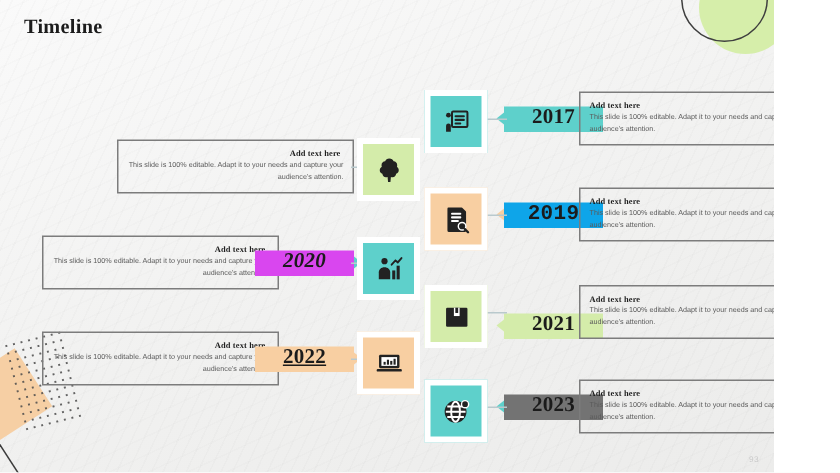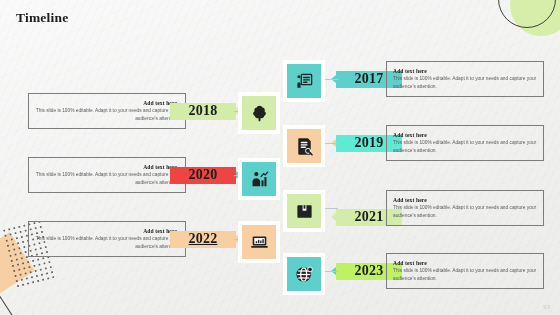--- a/index.html
+++ b/index.html
@@ -2,21 +2,21 @@
 <html><head>
 <meta charset="utf-8">
 <style>
   html, body {
     margin: 0;
     padding: 0;
     background: #ffffff;
   }
   #slide {
     position: relative;
-    width: 560px;
+    width: 516px;
     height: 315px;
     background: #f4f4f3;
     overflow: hidden;
     font-family: "Liberation Sans", sans-serif;
   }
   
   #slide::before {
     content: "";
     position: absolute;
     inset: 0;
@@ -228,41 +228,38 @@
       <div class="card-head">Add text here</div>
       <div class="card-body">This slide is 100% editable. Adapt it to your needs and capture your audience's attention.</div>
     </div>
         <div class="connector"></div>
       </div>
       <div class="row row-left" style="top: 92px;">
     <div class="text-card">
       <div class="card-head">Add text here</div>
       <div class="card-body">This slide is 100% editable. Adapt it to your needs and capture your audience's attention.</div>
     </div>
-    <div class="year-tag" style="background:#d4ecaa; color:#d4ecaa;">
-      <span style="color:#1b1b1b;">2018</span>
-    </div>
         <div class="connector"></div>
       </div>
       <div class="row row-right" style="top: 124px;">
-    <div class="year-tag" style="background:#5eead4; color:#f8cfa2;">
+    <div class="year-tag" style="background:#0ea5e9; color:#f8cfa2;font-family:Liberation Mono, monospace;">
       <span style="color:#1b1b1b;">2019</span>
     </div>
     <div class="text-card">
       <div class="card-head">Add text here</div>
       <div class="card-body">This slide is 100% editable. Adapt it to your needs and capture your audience's attention.</div>
     </div>
         <div class="connector"></div>
       </div>
       <div class="row row-left" style="top: 156px;">
     <div class="text-card">
       <div class="card-head">Add text here</div>
       <div class="card-body">This slide is 100% editable. Adapt it to your needs and capture your audience's attention.</div>
     </div>
-    <div class="year-tag" style="background:#ef4444; color:#5ed0cb;">
+    <div class="year-tag" style="background:#d946ef; color:#5ed0cb;font-style:italic;">
       <span style="color:#1b1b1b;">2020</span>
     </div>
         <div class="connector"></div>
       </div>
       <div class="row row-right" style="top: 189px;">
     <div class="year-tag" style="background:#d4ecaa; color:#d4ecaa;margin-top:18px;">
       <span style="color:#1b1b1b;">2021</span>
     </div>
     <div class="text-card">
       <div class="card-head">Add text here</div>
@@ -274,21 +271,21 @@
     <div class="text-card">
       <div class="card-head">Add text here</div>
       <div class="card-body">This slide is 100% editable. Adapt it to your needs and capture your audience's attention.</div>
     </div>
     <div class="year-tag" style="background:#f8cfa2; color:#f8cfa2;">
       <span style="color:#1b1b1b;text-decoration:underline;">2022</span>
     </div>
         <div class="connector"></div>
       </div>
       <div class="row row-right" style="top: 252px;">
-    <div class="year-tag" style="background:#bef264; color:#5ed0cb;">
+    <div class="year-tag" style="background:#737373; color:#5ed0cb;">
       <span style="color:#1b1b1b;">2023</span>
     </div>
     <div class="text-card">
       <div class="card-head">Add text here</div>
       <div class="card-body">This slide is 100% editable. Adapt it to your needs and capture your audience's attention.</div>
     </div>
         <div class="connector"></div>
       </div>
     </div>
   <div id="icons-host">

